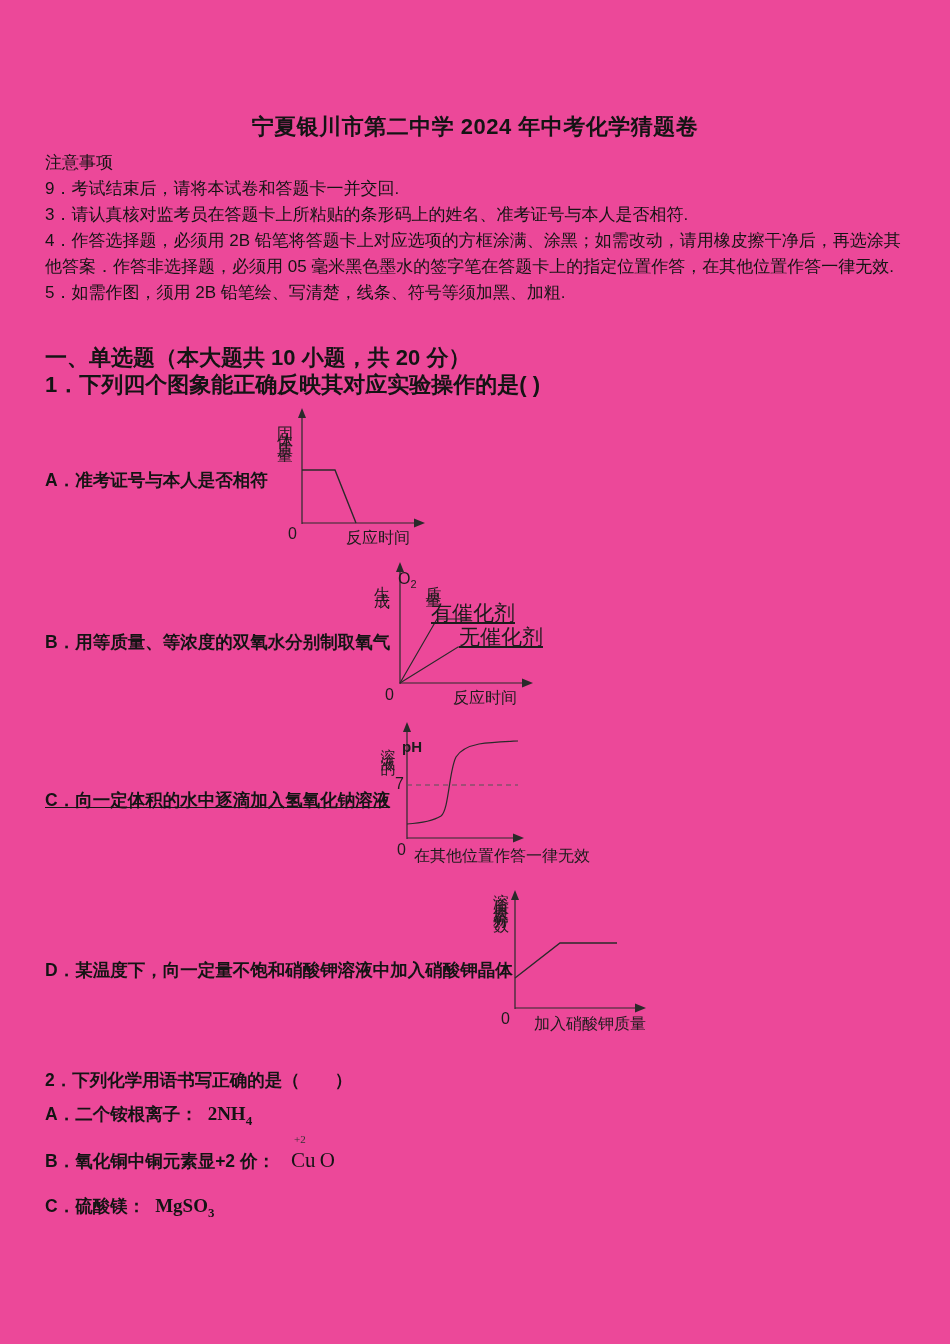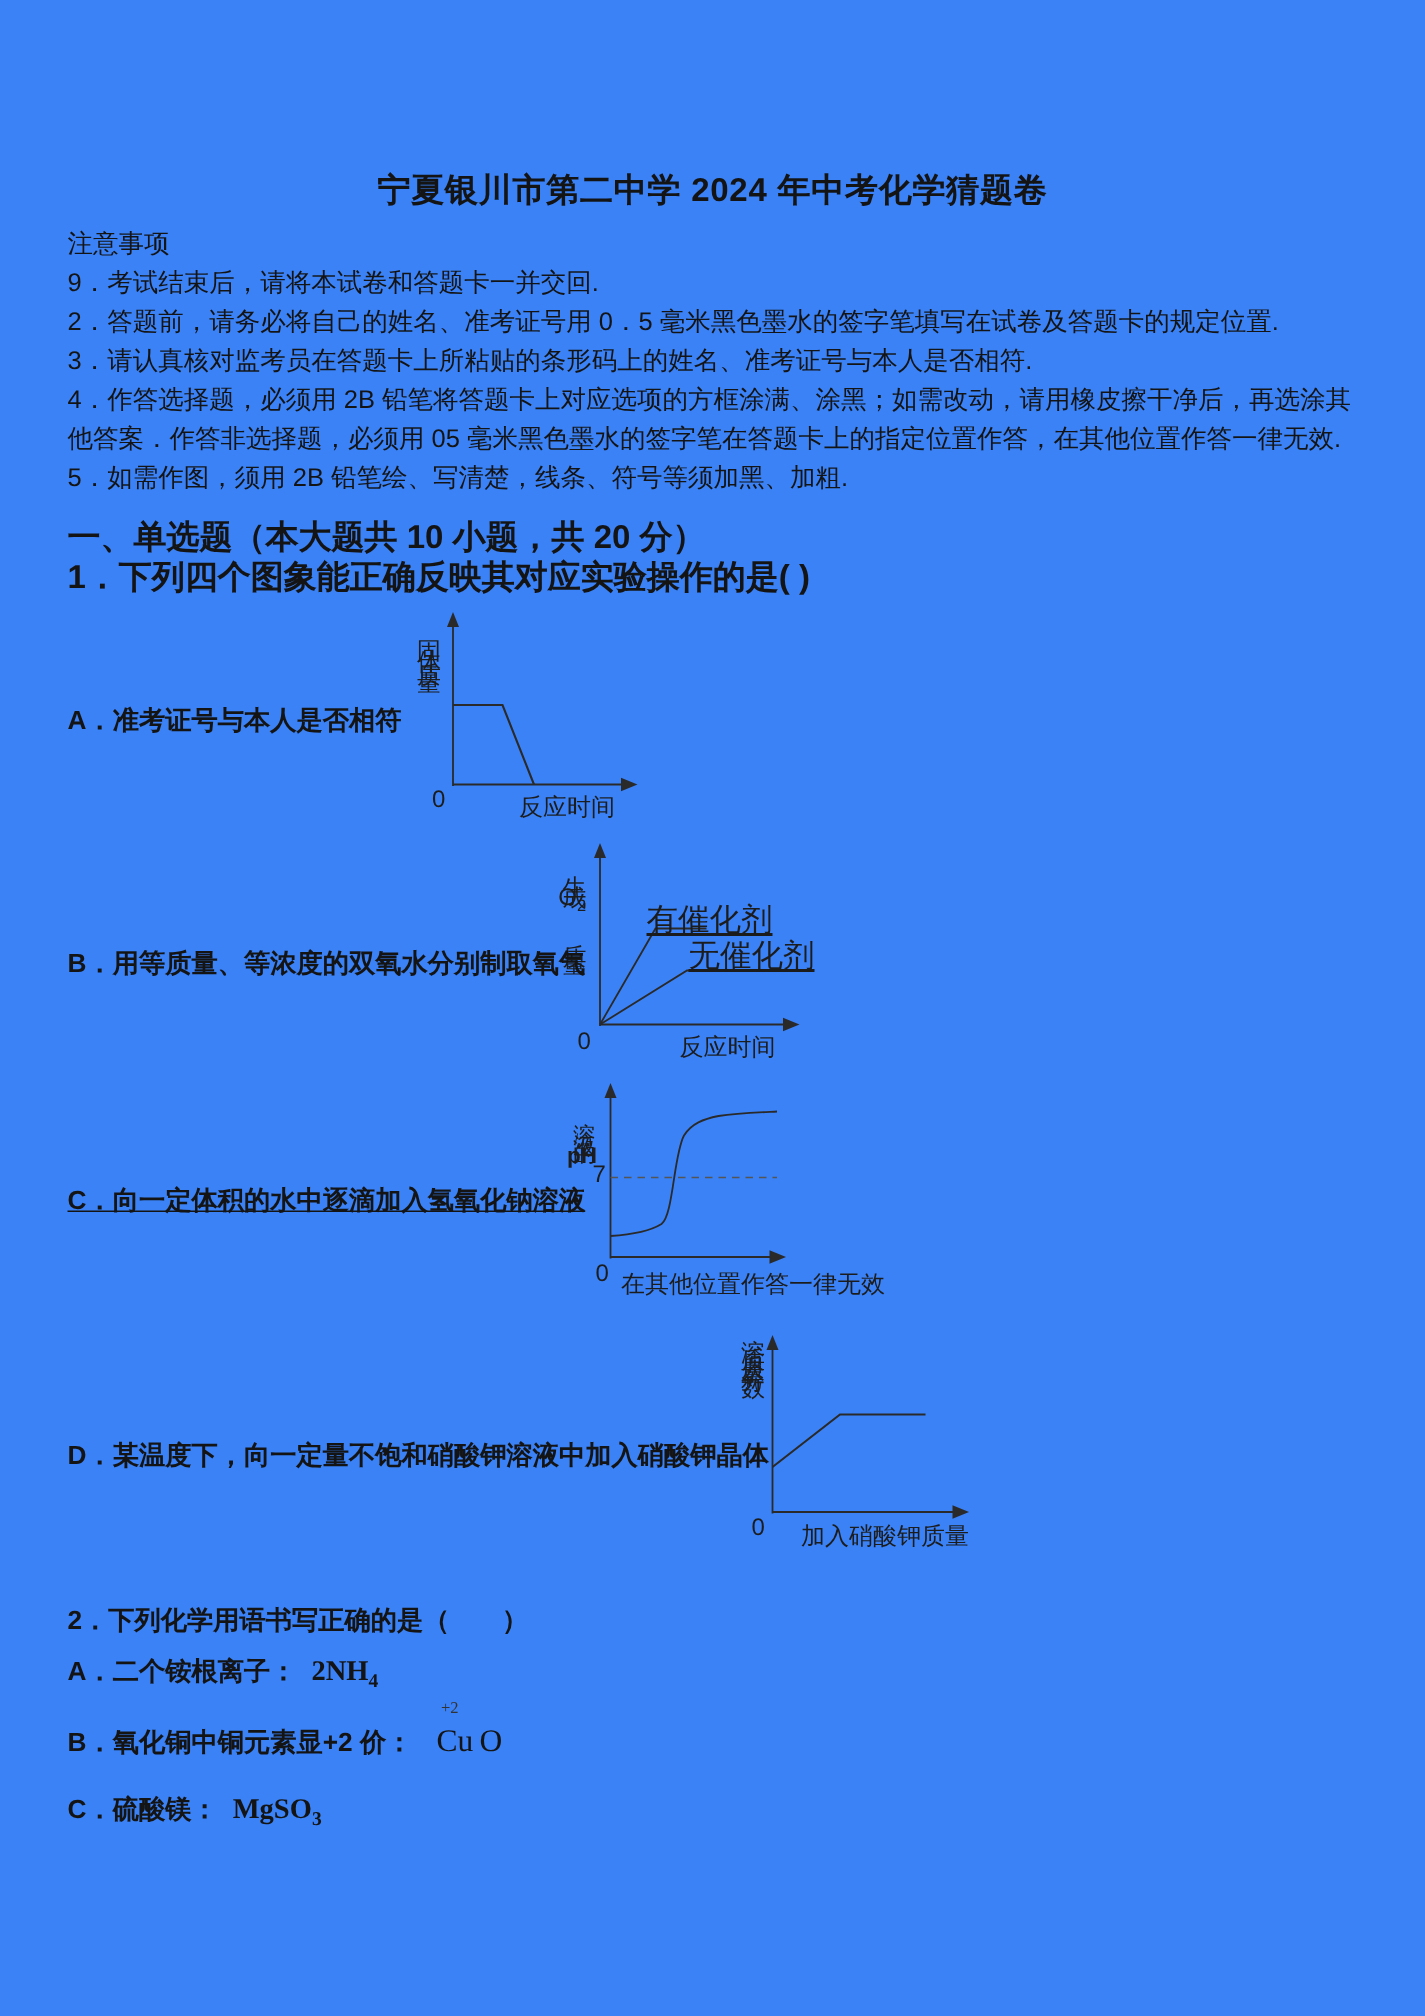--- a/index.html
+++ b/index.html
@@ -1,32 +1,32 @@
 <!DOCTYPE html>
 <html><head>
 <meta charset="utf-8">
 <style>
   html,body{margin:0;padding:0;background:#fff;}
-  .page{position:relative;width:950px;height:1344px;background:#3b82f6;
+  .page{position:relative;width:950px;height:1344px;background:#ec4899;
         font-family:"Liberation Sans","DejaVu Sans",sans-serif;color:#141414;overflow:hidden;}
   .title{position:absolute;top:112px;left:0;width:100%;text-align:center;
          font-size:22px;font-weight:bold;letter-spacing:.5px;}
   .notices{position:absolute;left:45px;top:150px;width:872px;font-size:17px;line-height:26px;}
   .notices .hd{display:block;}
   .notices .it{display:block;}
   .secblock{position:absolute;left:45px;top:344px;width:860px;font-size:22px;
             line-height:27px;font-weight:bold;}
   .opt{position:absolute;left:45px;font-size:17.5px;font-weight:bold;white-space:nowrap;}
   .graph{position:absolute;}
   .graph svg{position:absolute;left:0;top:0;}
   .glabel{position:absolute;font-size:16px;color:#1c1c1c;white-space:nowrap;}
   .gsmall{position:absolute;font-size:21px;color:#1c1c1c;white-space:nowrap;text-decoration:underline;}
   .vtext{writing-mode:vertical-rl;text-orientation:upright;letter-spacing:7px;
          font-size:16px;color:#1c1c1c;}
-  .vcol{display:flex;flex-direction:column;align-items:center;gap:6px;
+  .vcol{display:flex;flex-direction:row;align-items:center;gap:6px;
         font-size:16px;color:#1c1c1c;}
   .vcol .vseg{writing-mode:vertical-rl;text-orientation:upright;letter-spacing:7px;}
   .q2row{position:absolute;left:45px;font-size:17.5px;font-weight:bold;white-space:nowrap;}
   .formula{font-family:"Liberation Serif","DejaVu Serif",serif;font-size:19px;
            font-weight:bold;margin-left:10px;}
   .formula sub{font-size:13px;}
   .cuo{font-family:"Liberation Serif","DejaVu Serif",serif;font-weight:normal;
        font-size:21px;margin-left:16px;position:relative;display:inline-block;}
   .cuo .val{position:absolute;top:-15px;left:3px;font-size:11px;color:#333;}
   .stroke{stroke:#2a2a2a;stroke-width:1.4;fill:none;}
@@ -36,21 +36,20 @@
 </head>
 <body>
 
 <div class="page">
 
   <div class="title">宁夏银川市第二中学 2024 年中考化学猜题卷</div>
 
   <div class="notices">
     <span class="hd">注意事项</span>
     <span class="it">9．考试结束后，请将本试卷和答题卡一并交回.</span>
-    <span class="it">2．答题前，请务必将自己的姓名、准考证号用 0．5 毫米黑色墨水的签字笔填写在试卷及答题卡的规定位置.</span>
     <span class="it">3．请认真核对监考员在答题卡上所粘贴的条形码上的姓名、准考证号与本人是否相符.</span>
     <span class="it">4．作答选择题，必须用 2B 铅笔将答题卡上对应选项的方框涂满、涂黑；如需改动，请用橡皮擦干净后，再选涂其他答案．作答非选择题，必须用 05 毫米黑色墨水的签字笔在答题卡上的指定位置作答，在其他位置作答一律无效.</span>
     <span class="it">5．如需作图，须用 2B 铅笔绘、写清楚，线条、符号等须加黑、加粗.</span>
   </div>
 
   <div class="secblock">
     <span style="display:block">一、单选题（本大题共 10 小题，共 20 分）</span>
     <span style="display:block">1．下列四个图象能正确反映其对应实验操作的是( )</span>
   </div>
 

